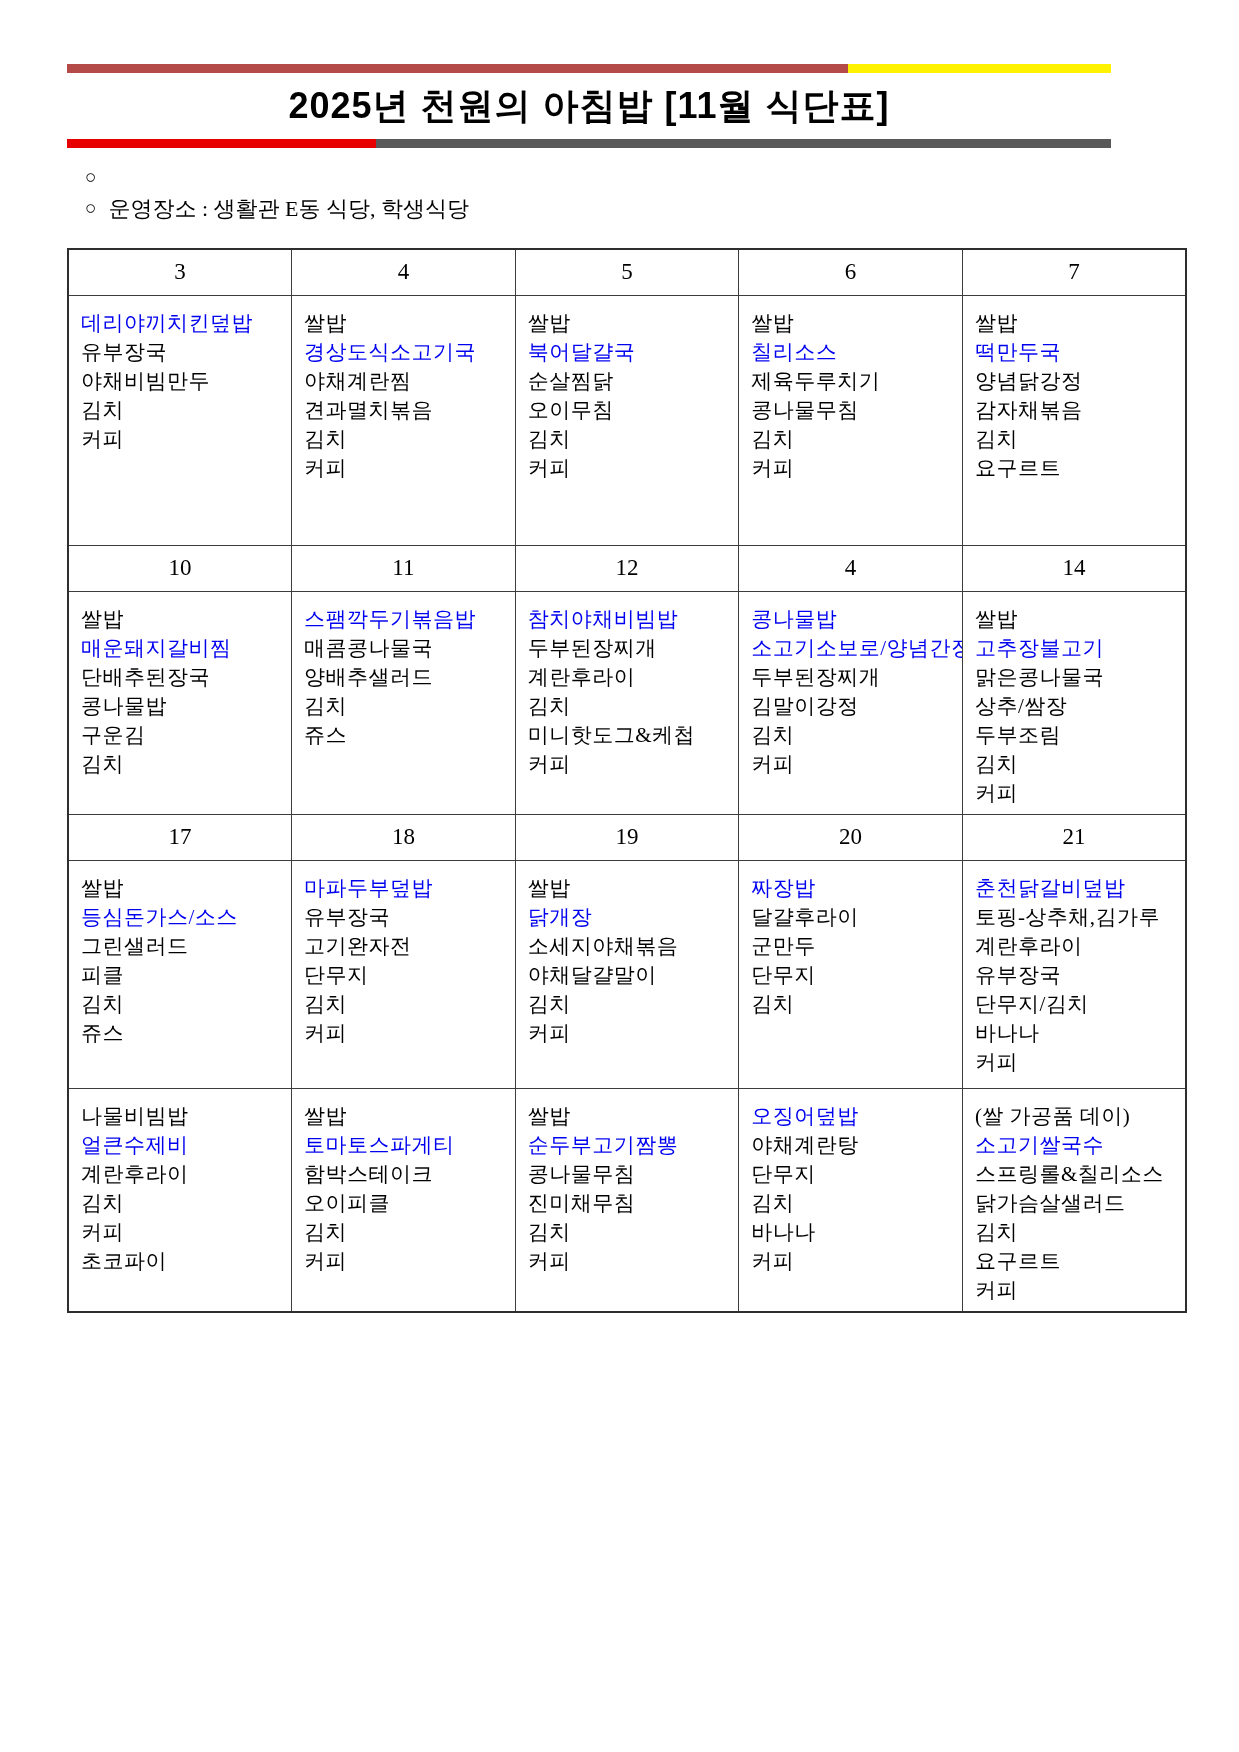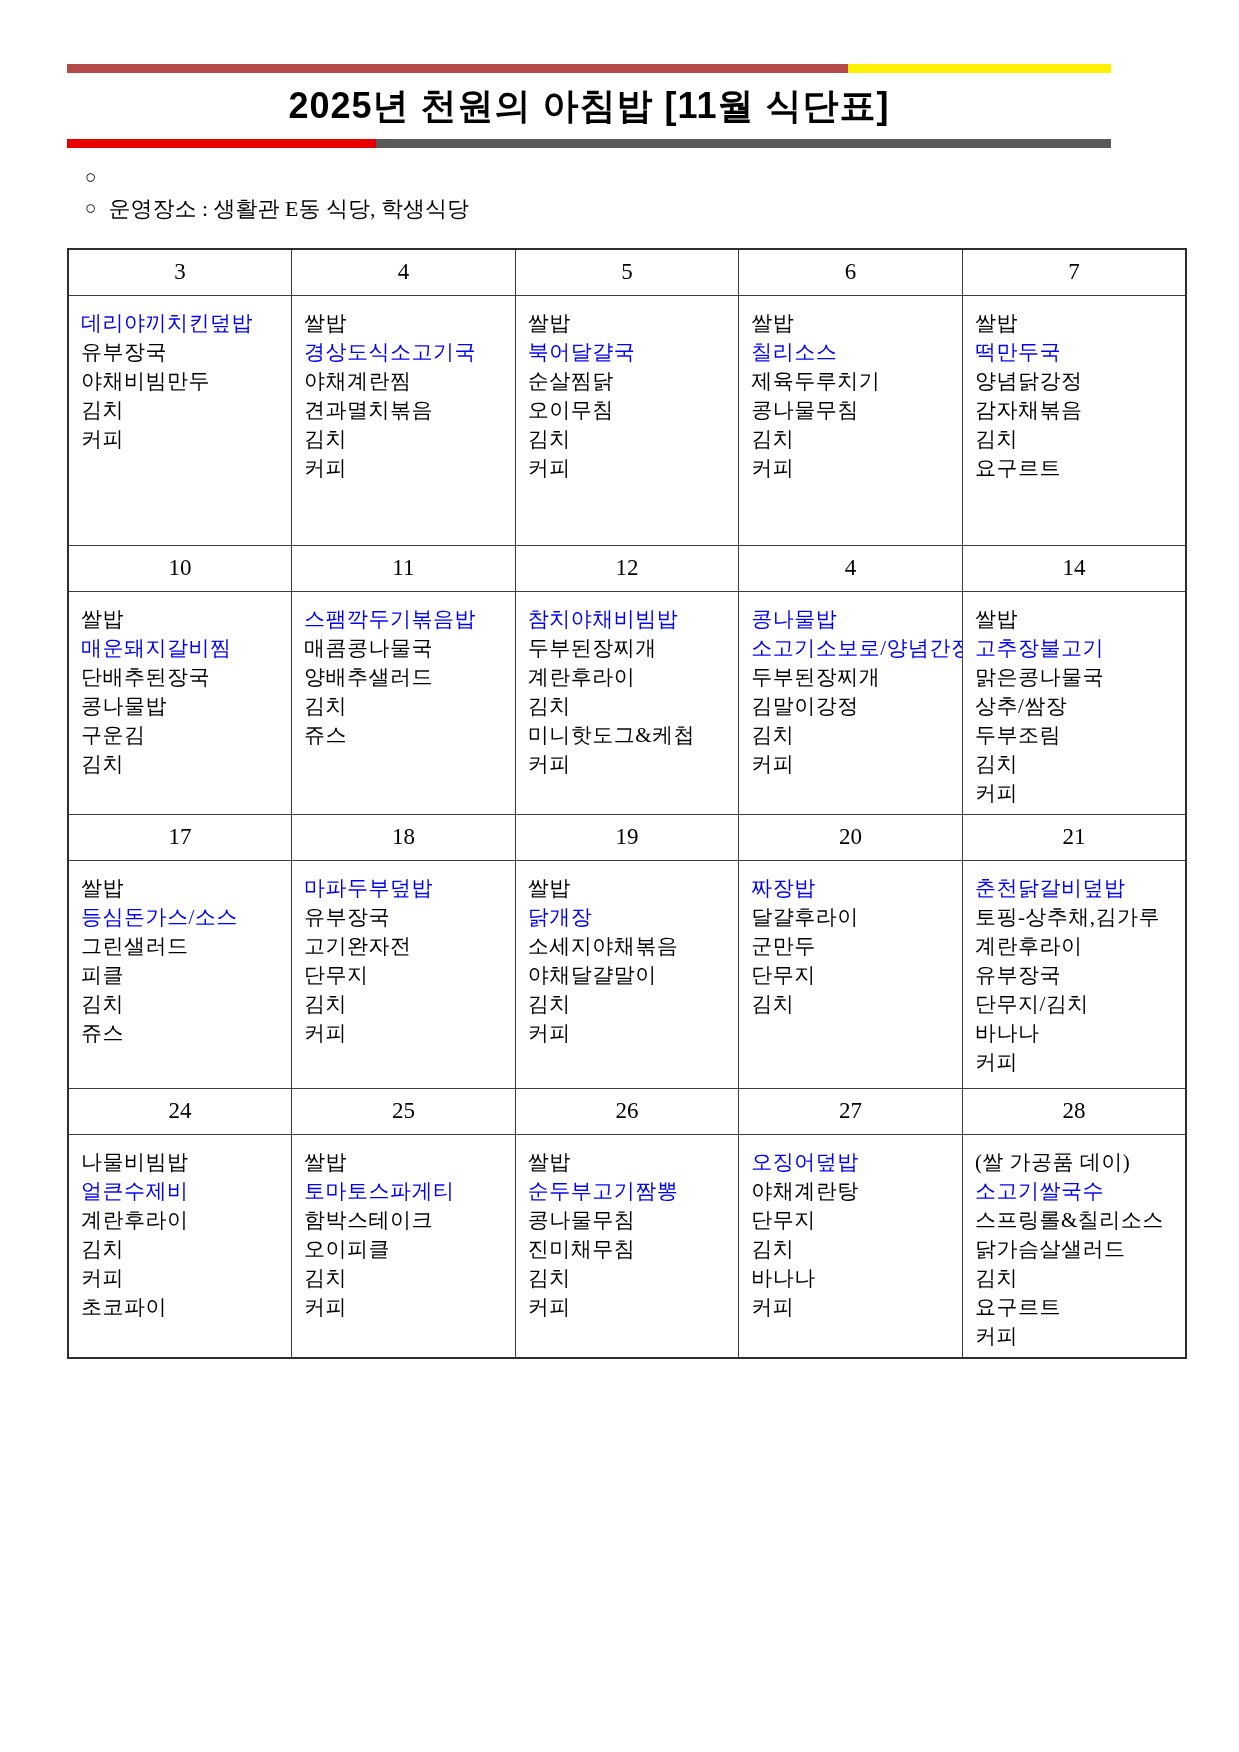--- a/index.html
+++ b/index.html
@@ -236,27 +236,20 @@
           <td class="menu-cell">
             <div class="menu-item highlight">춘천닭갈비덮밥</div>
             <div class="menu-item">토핑-상추채,김가루</div>
             <div class="menu-item">계란후라이</div>
             <div class="menu-item">유부장국</div>
             <div class="menu-item">단무지/김치</div>
             <div class="menu-item">바나나</div>
             <div class="menu-item">커피</div>
           </td>
         </tr>
-        <tr>
-          <td class="date-cell">24</td>
-          <td class="date-cell">25</td>
-          <td class="date-cell">26</td>
-          <td class="date-cell">27</td>
-          <td class="date-cell">28</td>
-        </tr>
         <tr class="menu-row menu-row-3">
           <td class="menu-cell">
             <div class="menu-item">나물비빔밥</div>
             <div class="menu-item highlight">얼큰수제비</div>
             <div class="menu-item">계란후라이</div>
             <div class="menu-item">김치</div>
             <div class="menu-item">커피</div>
             <div class="menu-item">초코파이</div>
           </td>
           <td class="menu-cell">

